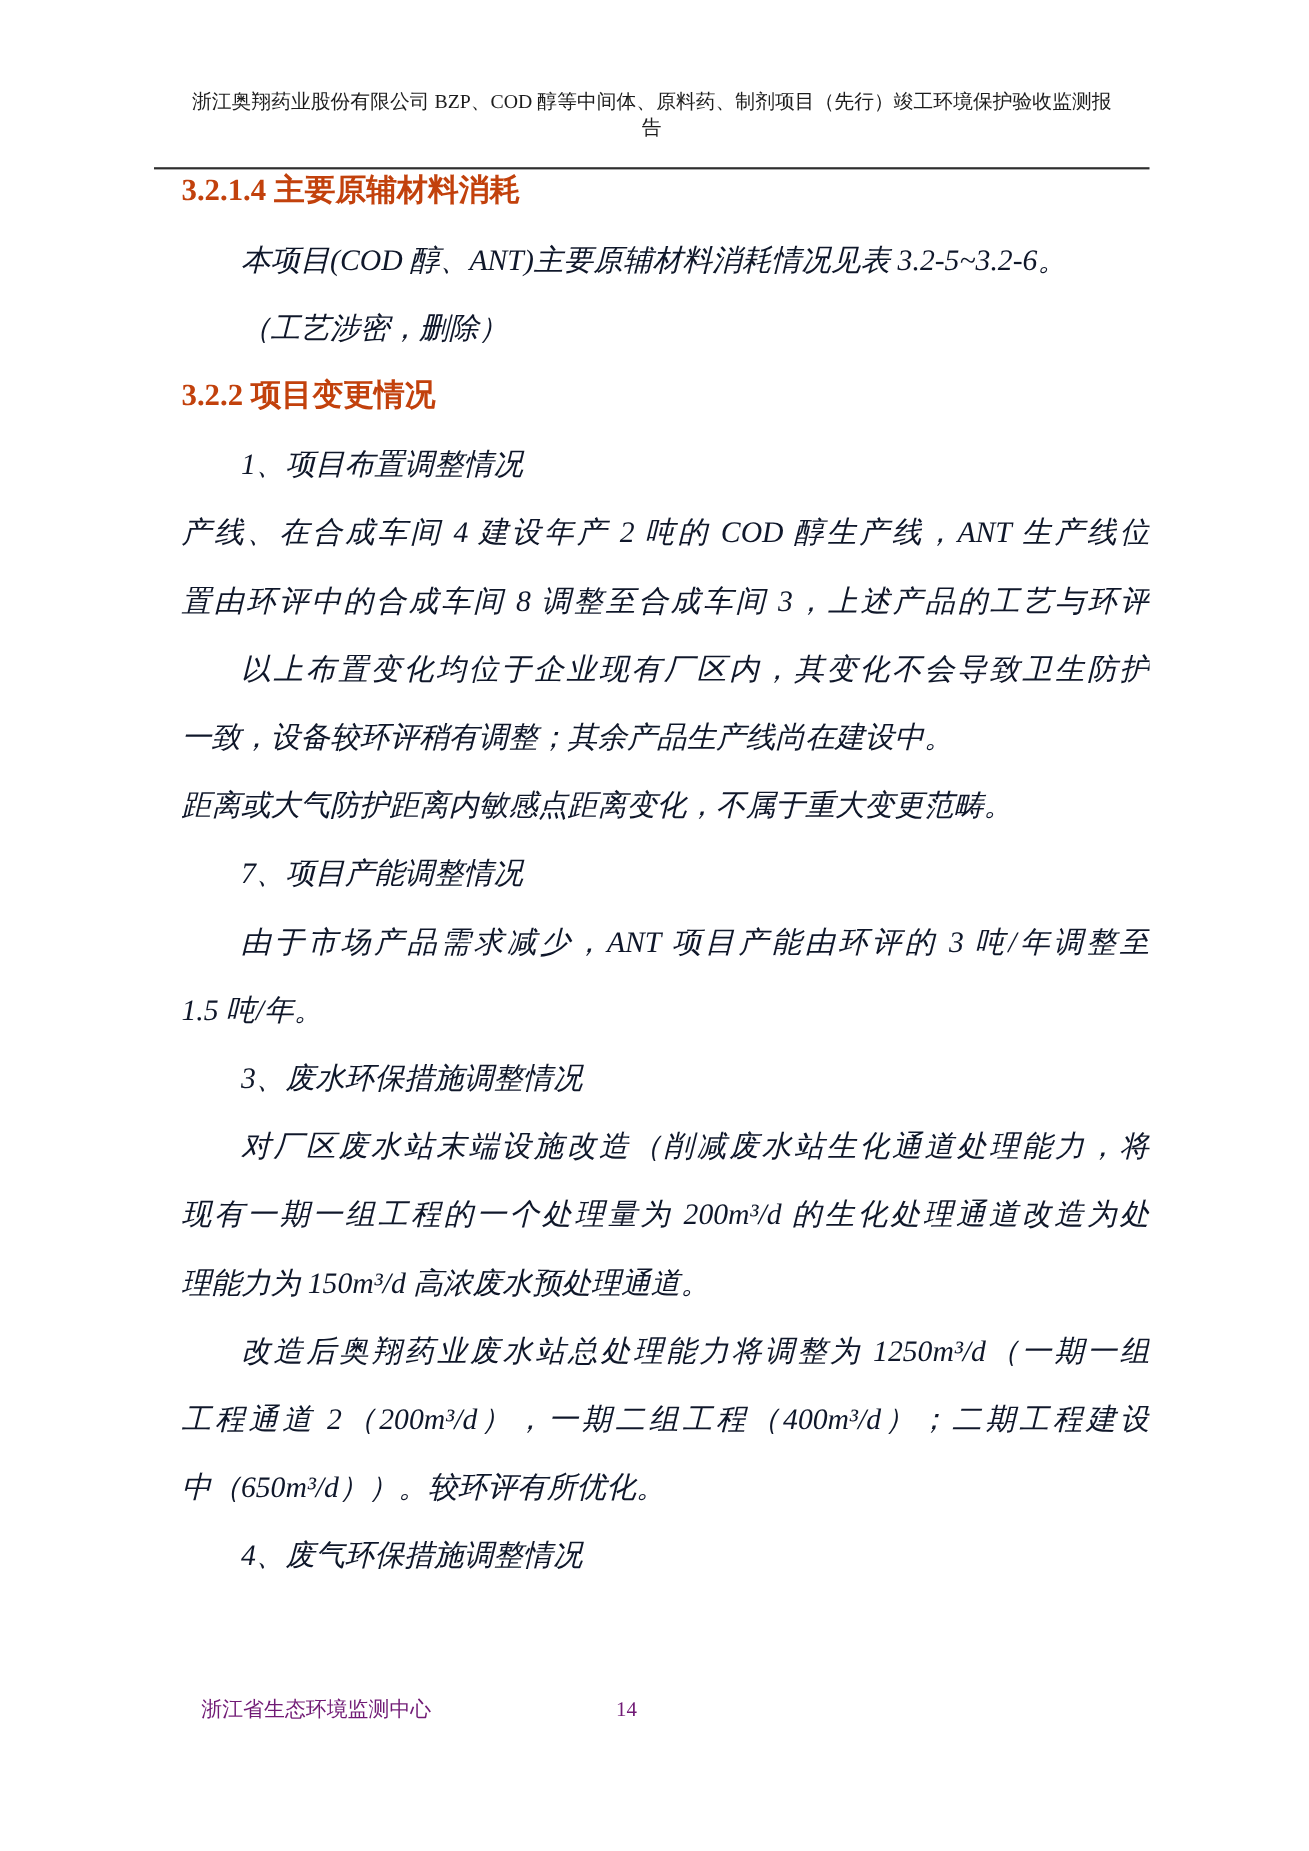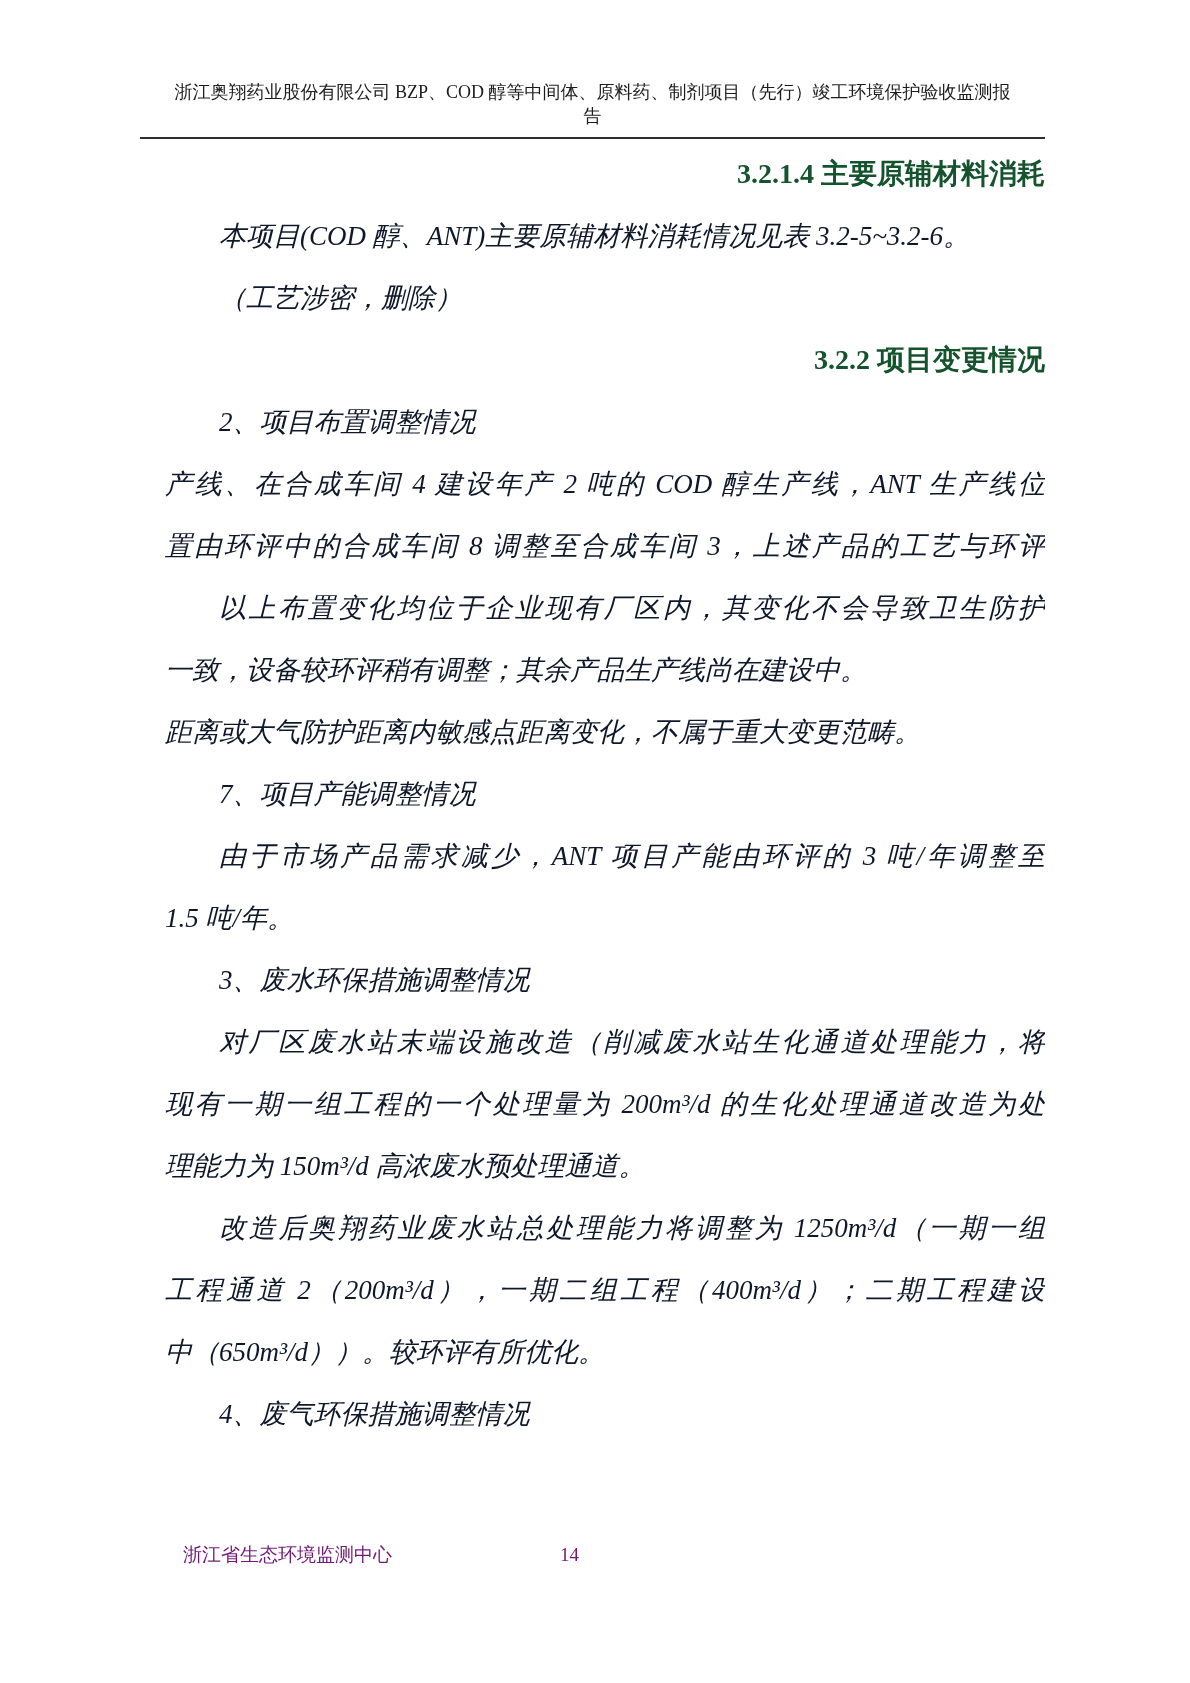--- a/index.html
+++ b/index.html
@@ -19,37 +19,36 @@
   .header {
     position: absolute;
     top: 80px;
     left: 140px;
     width: 905px;
     text-align: center;
     font-size: 18px;
     line-height: 24px;
     color: #1c1c1c;
     border-bottom: 2px solid #2e2e2e;
-    padding-bottom: 9px;
+    padding-bottom: 24px;
     white-space: nowrap;
   }
   .header .hline2 { white-space: normal; }
   .content {
     position: absolute;
     top: 143px;
     left: 165px;
     width: 880px;
   }
   .heading {
     font-size: 28px;
     font-weight: bold;
     line-height: 62px;
     white-space: nowrap;
-    color: #14532d;
-    text-align: right;
+    color: #c2410c;
   }
   .line {
     font-size: 27px;
     line-height: 62px;
     white-space: nowrap;
     color: #0f172a;
     font-style: italic;
   }
   .line.fill {
     white-space: normal;
@@ -83,21 +82,21 @@
   <div class="header">
     <div class="hline1">浙江奥翔药业股份有限公司 BZP、COD 醇等中间体、原料药、制剂项目（先行）竣工环境保护验收监测报</div>
     <div class="hline2">告</div>
   </div>
 
   <div class="content" id="content">
       <div class="heading">3.2.1.4 主要原辅材料消耗</div>
       <div class="line indent">本项目(COD 醇、ANT)主要原辅材料消耗情况见表 3.2-5~3.2-6。</div>
       <div class="line indent">（工艺涉密，删除）</div>
       <div class="heading">3.2.2 项目变更情况</div>
-      <div class="line indent">2、项目布置调整情况</div>
+      <div class="line indent">1、项目布置调整情况</div>
       <div class="line fill">产线、在合成车间 4 建设年产 2 吨的 COD 醇生产线，ANT 生产线位</div>
       <div class="line fill">置由环评中的合成车间 8 调整至合成车间 3，上述产品的工艺与环评</div>
       <div class="line fill indent">以上布置变化均位于企业现有厂区内，其变化不会导致卫生防护</div>
       <div class="line">一致，设备较环评稍有调整；其余产品生产线尚在建设中。</div>
       <div class="line">距离或大气防护距离内敏感点距离变化，不属于重大变更范畴。</div>
       <div class="line indent">7、项目产能调整情况</div>
       <div class="line fill indent">由于市场产品需求减少，ANT 项目产能由环评的 3 吨/年调整至</div>
       <div class="line">1.5 吨/年。</div>
       <div class="line indent">3、废水环保措施调整情况</div>
       <div class="line fill indent">对厂区废水站末端设施改造（削减废水站生化通道处理能力，将</div>

